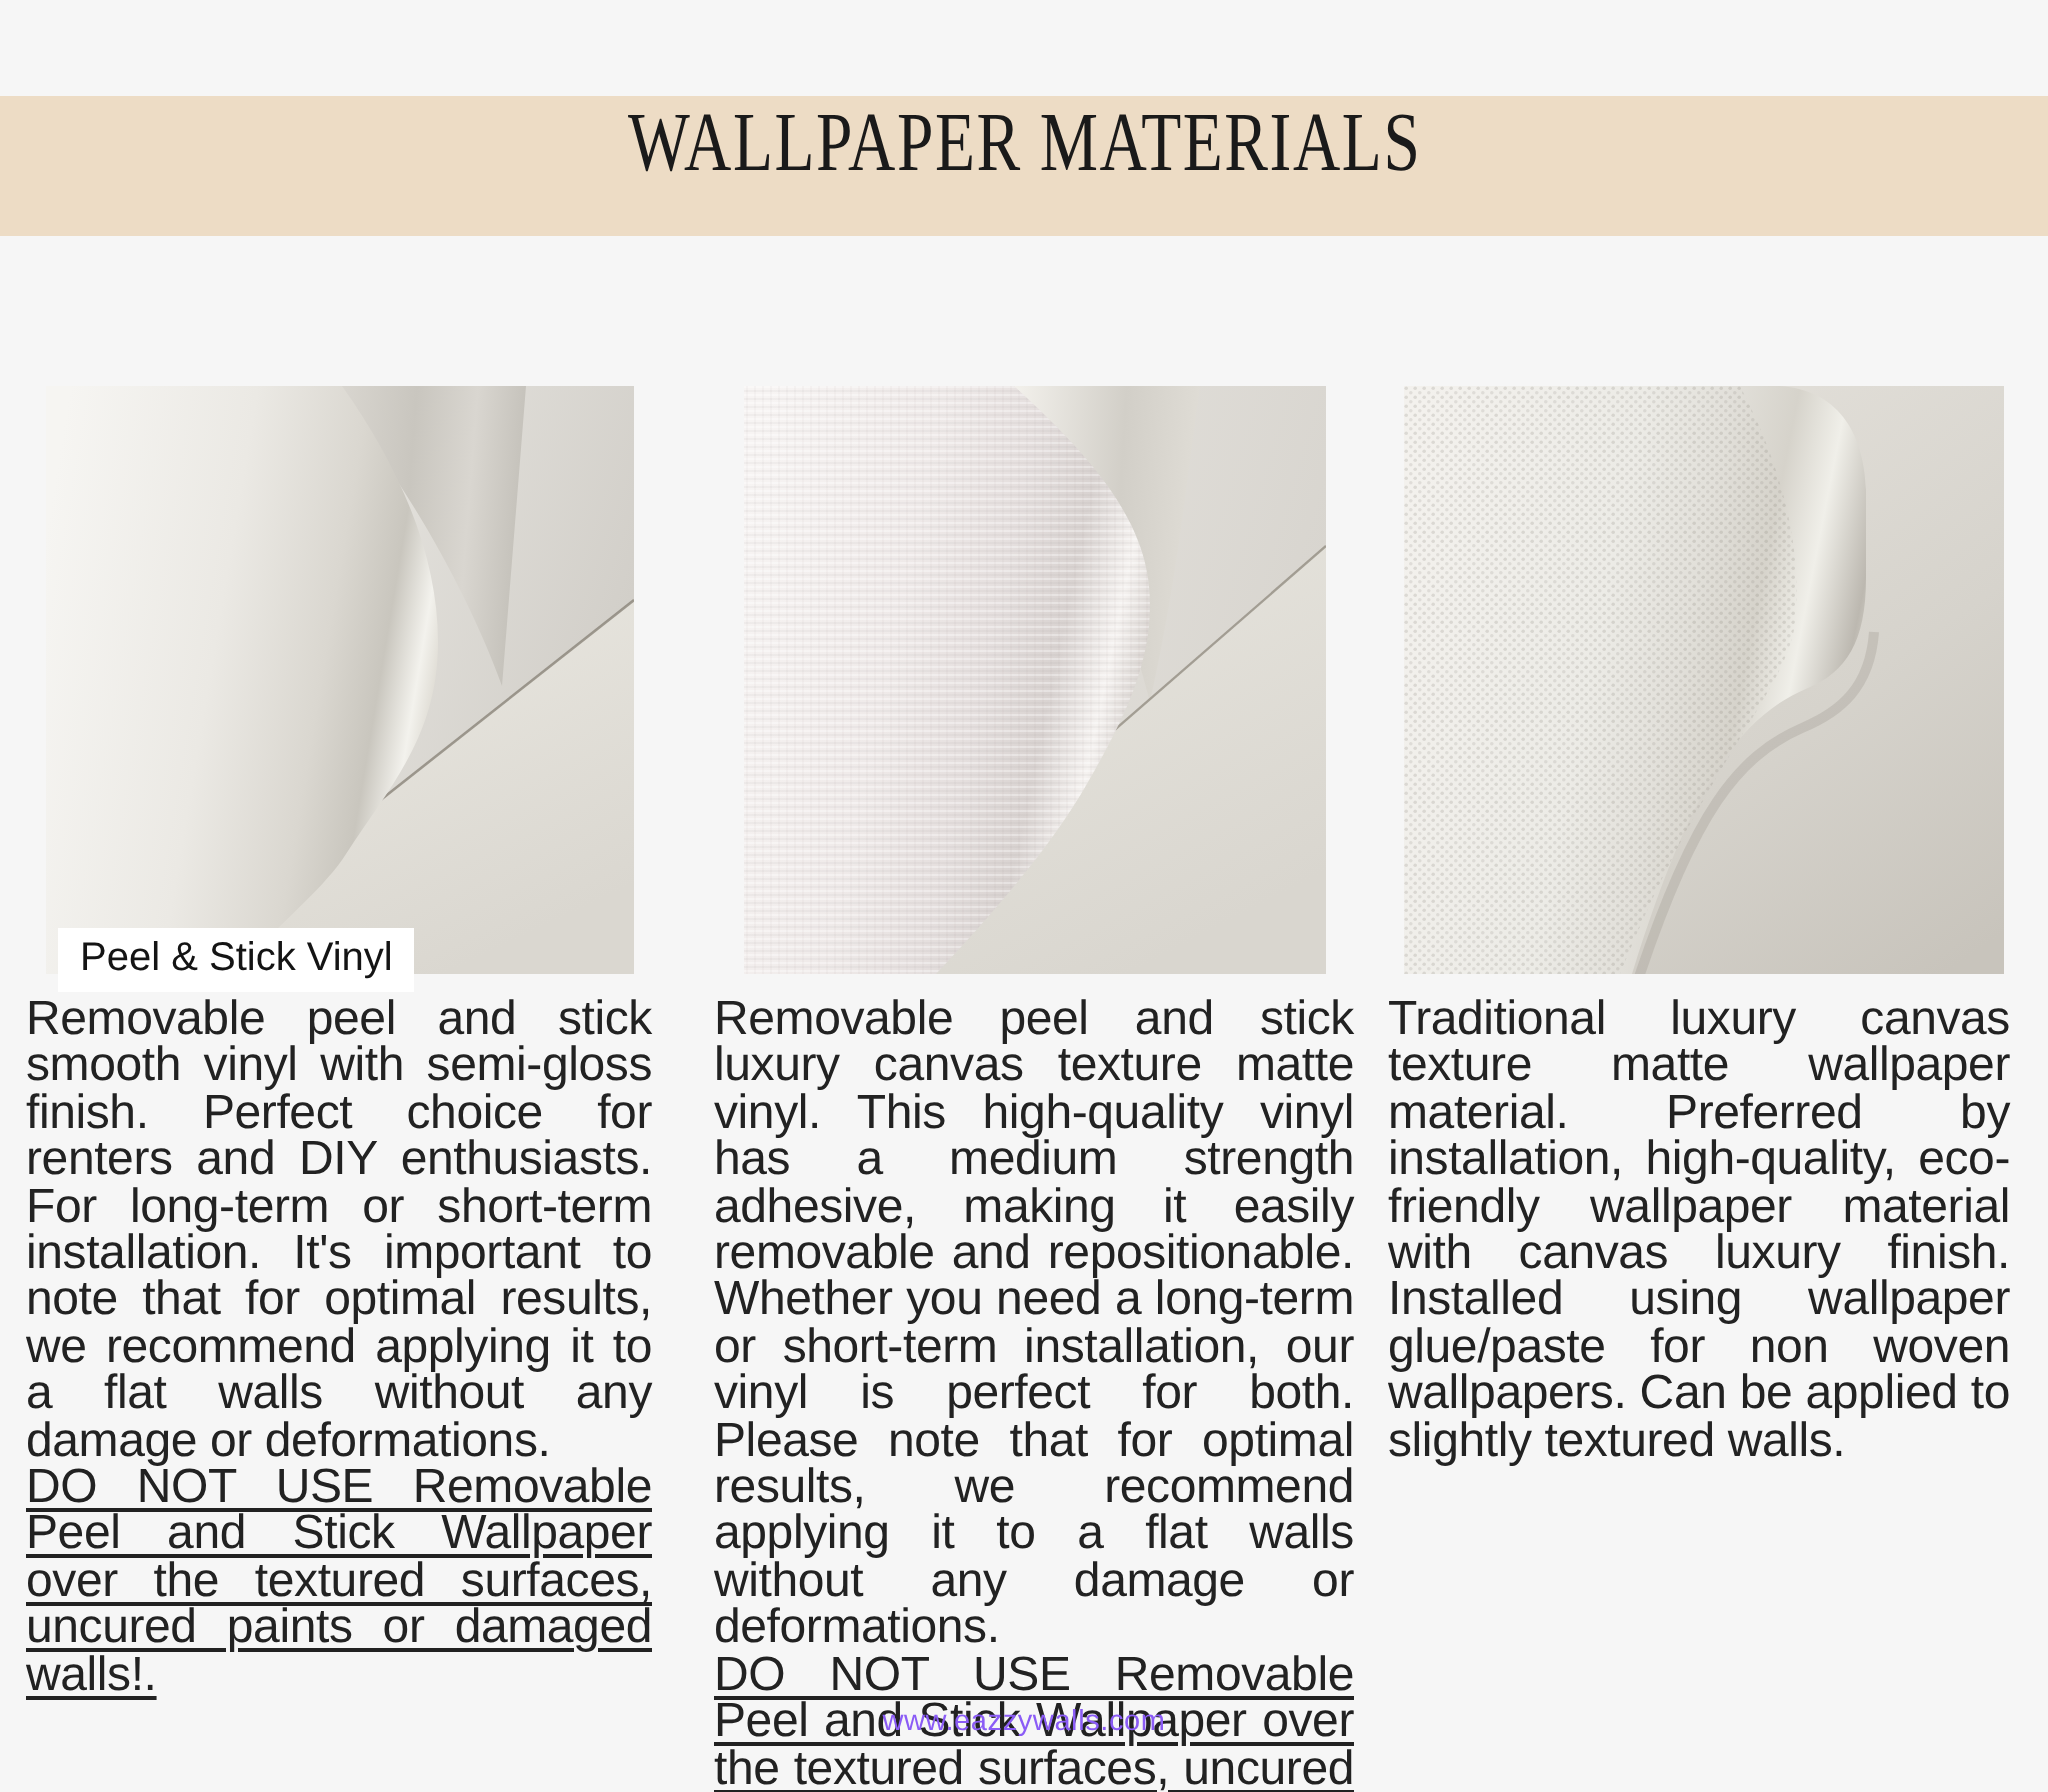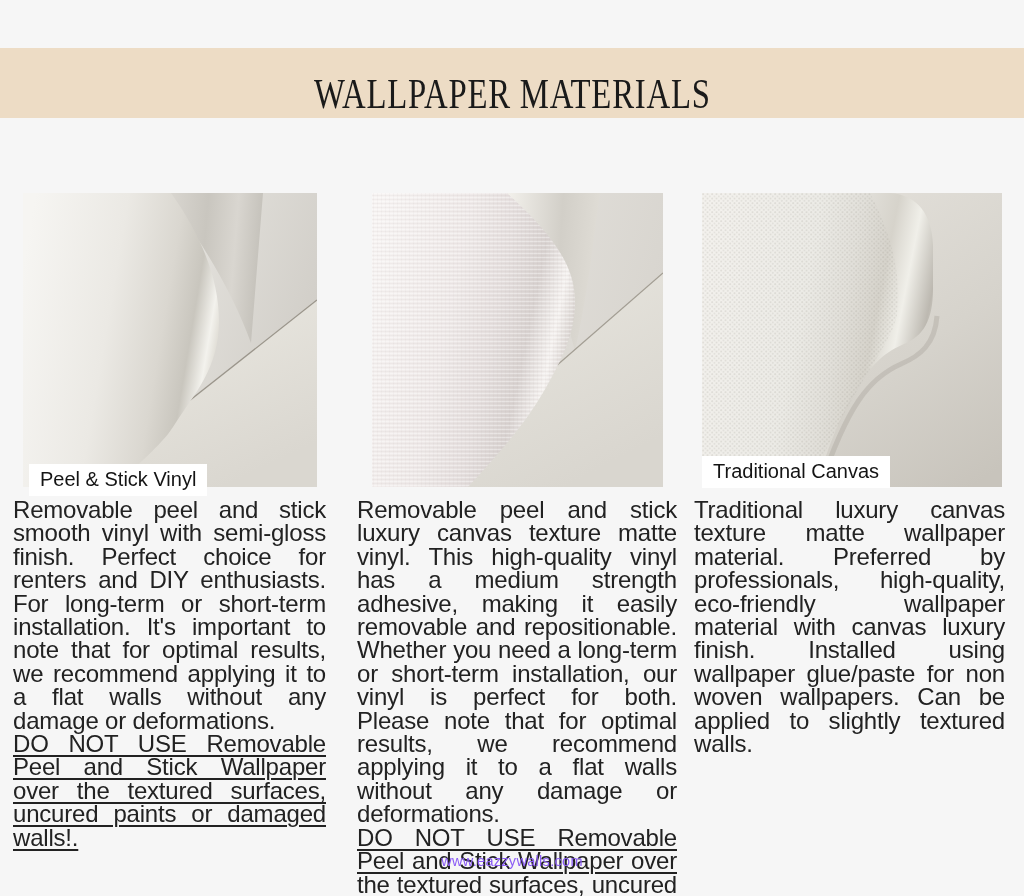--- a/index.html
+++ b/index.html
@@ -8,21 +8,21 @@
     background: var(--page_bg, #f6f6f6);
     font-family: "Liberation Sans", sans-serif;
     position: relative; overflow: hidden;
   }
 
   
   .band {
     position: absolute; left: 0; top: 48px;
     width: 1024px; height: 70px;
     background: var(--banner_bg, #eddcc5);
-    display: flex; align-items: flex-end; justify-content: center;
+    display: flex; align-items: flex-start; justify-content: center;
   }
   .title {
     margin: 0;
     font-family: "Liberation Serif", serif;
     font-weight: 500;
     font-size: 42px;
     letter-spacing: 1px;
     color: var(--title_text, #1a1a1a);
     transform: scaleX(0.78);
     transform-origin: center;
@@ -193,23 +193,20 @@
             <circle cx="1.1" cy="1.1" r="0.9" fill="rgba(125,120,110,0.20)"></circle>
             <circle cx="3.4" cy="3.4" r="0.9" fill="rgba(125,120,110,0.16)"></circle>
           </pattern>
         </defs>
         <rect width="300" height="294" fill="url(#p3wall)"></rect>
         <path d="M235,123 C233,151 218,163 199,171 C167,185 145,213 117,297" fill="none" stroke="#a39e94" stroke-width="5" opacity="0.35"></path>
         <path d="M0,0 L188,0 C216,2 230,22 231,52 L231,96 C231,128 221,143 202,151 C168,165 143,200 114,294 L0,294 Z" fill="url(#p3sheet)"></path>
         <path d="M0,0 L168,0 C190,42 200,84 195,122 C188,156 150,190 108,294 L0,294 Z" fill="url(#p3dots)"></path>
       </svg>
     </div>
-    <div class="label-box">
-      <span>Traditional Canvas</span>
-    </div>
-    <p class="desc">Traditional luxury canvas texture matte wallpaper material. Preferred by professionals, high-quality, eco-friendly wallpaper material with canvas luxury finish. Installed using wallpaper glue/paste for non woven wallpapers. Can be applied to slightly textured walls.</p>
+    <p class="desc">Traditional luxury canvas texture matte wallpaper material. Preferred by installation, high-quality, eco-friendly wallpaper material with canvas luxury finish. Installed using wallpaper glue/paste for non woven wallpapers. Can be applied to slightly textured walls.</p>
   </section>
 
   <div class="footer">
     <span>www.eazzywalls.com</span>
   </div>
 
 </div>
 
 </body></html>

